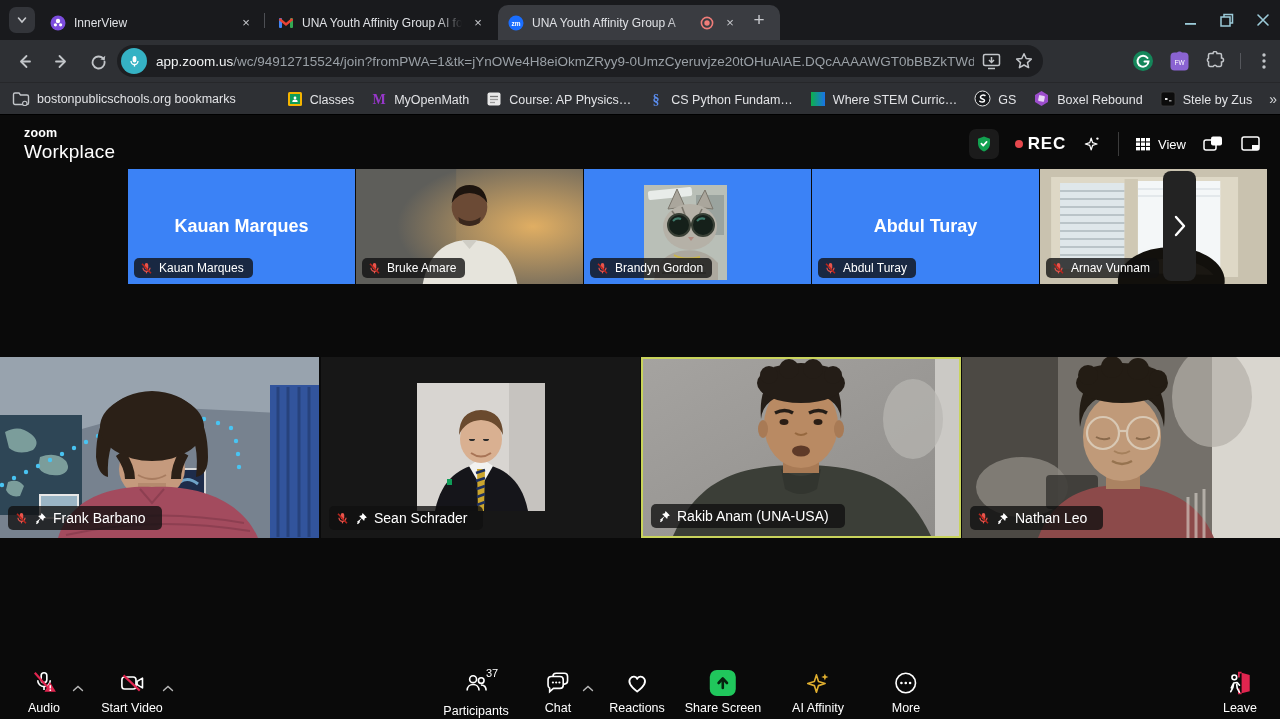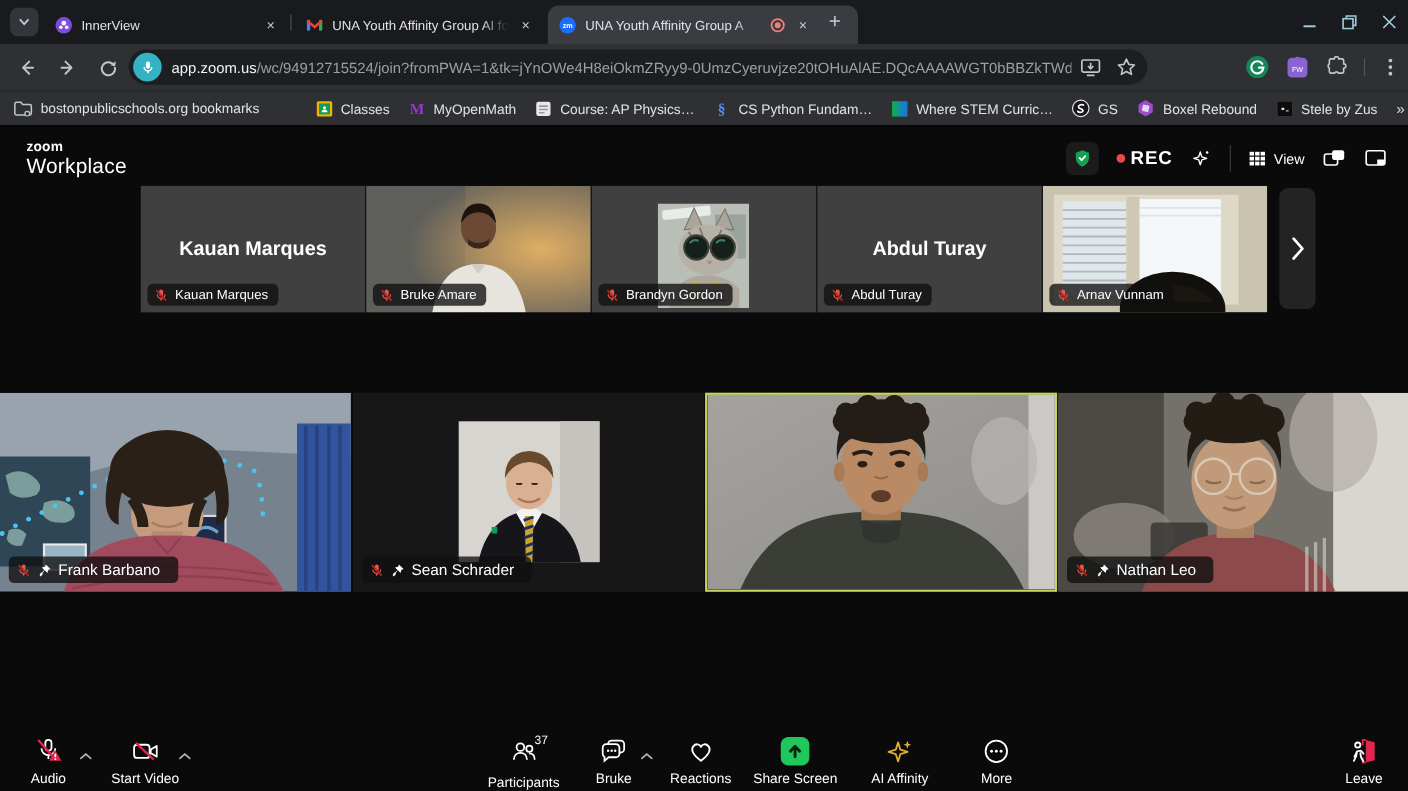--- a/index.html
+++ b/index.html
@@ -43,21 +43,21 @@
   .zlogo .l2{font-size:19px;margin-top:2px;letter-spacing:.2px}
   .zhead-right{position:absolute;right:18px;top:14px;display:flex;align-items:center;gap:16px;color:#fff}
   .shieldchip{width:30px;height:30px;border-radius:7px;background:#1b1b1b;display:flex;align-items:center;justify-content:center}
   .recwrap{display:flex;align-items:center;gap:5px;font-size:17px;font-weight:bold;letter-spacing:.8px}
   .recdot{width:8px;height:8px;border-radius:50%;background:#e5484d}
   .viewbtn{display:flex;align-items:center;gap:7px;font-size:13px}
   .zdivider{width:1px;height:24px;background:#3c3c3c}
 
   
   .strip{position:absolute;left:128px;top:54px;height:115px;display:flex;gap:1px}
-  .stile{position:relative;width:204px;height:115px;background:#404040;overflow:hidden}
+  .stile{position:relative;width:227px;height:115px;background:#3b82f6;overflow:hidden}
   .bigname{position:absolute;inset:0;display:flex;align-items:center;justify-content:center;color:#fff;font-size:18px;font-weight:bold}
   .stripnext{position:absolute;left:1163px;top:56px;width:33px;height:110px;background:#232323;border-radius:8px;display:flex;align-items:center;justify-content:center}
 
   
   .gtile{position:absolute;top:242px;height:181px;background:#1b1b1b;overflow:hidden}
   .gtile.speaking{border:2px solid #c9d45c}
   .scene{position:absolute;inset:0;width:100%;height:100%}
   .nameplate{position:absolute;left:8px;bottom:8px;display:flex;align-items:center;gap:6px;background:rgba(16,16,16,.78);border-radius:5px;padding:4px 16px 4px 7px;color:#fff;font-size:14px;white-space:nowrap}
   .stile .nameplate{left:6px;bottom:6px;font-size:12px;padding:3px 9px 3px 6px}
 
@@ -564,20 +564,27 @@
           <circle cx="170" cy="10" r="10" fill="#241d17"></circle>
           <circle cx="190" cy="16" r="9" fill="#241d17"></circle>
         <ellipse cx="120" cy="70" rx="5" ry="9" fill="#a87a55"></ellipse>
           <ellipse cx="196" cy="70" rx="5" ry="9" fill="#a87a55"></ellipse>
         <path d="M132 54 q10 -5 18 0 M166 54 q10 -5 18 0" stroke="#241d17" stroke-width="3.4" fill="none"></path>
         <ellipse cx="141" cy="63" rx="4.5" ry="3" fill="#2a1d14"></ellipse>
           <ellipse cx="175" cy="63" rx="4.5" ry="3" fill="#2a1d14"></ellipse>
         <path d="M152 74 q6 4 12 0" stroke="#96683f" stroke-width="2" fill="none"></path>
         <ellipse cx="158" cy="92" rx="9" ry="5.5" fill="#5e3a28"></ellipse>
       </svg>
+      <div class="nameplate">
+        <svg width="13" height="13" viewBox="0 0 14 14">
+            <path d="M8.2 1.2 L12.8 5.8 L10.6 6.6 L9.8 9.6 L7.2 7 L3.4 11.8 L2.2 10.6 L7 6.8 L4.4 4.2 L7.4 3.4 Z" fill="#fff"></path>
+            <line x1="2.6" y1="12.6" x2="5" y2="10.2" stroke="#fff" stroke-width="1.4"></line>
+          </svg>
+        <span>Rakib Anam (UNA-USA)</span>
+      </div>
     </div>
 
     <div class="gtile" style="left:962px;width:318px">
       <svg class="scene" viewBox="0 0 318 181" preserveAspectRatio="none">
         <rect width="318" height="181" fill="#74706a"></rect>
         <rect x="0" y="0" width="96" height="181" fill="#4c4944"></rect>
         <ellipse cx="60" cy="130" rx="46" ry="30" fill="#8c8881" opacity="0.8"></ellipse>
         <rect x="250" y="0" width="68" height="181" fill="#d9d6cf"></rect>
         <ellipse cx="250" cy="40" rx="40" ry="50" fill="#b3afa8" opacity="0.7"></ellipse>
         <rect x="84" y="118" width="52" height="34" rx="4" fill="#35332f" opacity="0.8"></rect>
@@ -661,21 +668,21 @@
       </div>
 
       <div class="titem" style="left:558px">
         <svg width="26" height="26" viewBox="0 0 24 24">
           <rect x="7.5" y="3" width="13.5" height="10" rx="3" fill="none" stroke="#fff" stroke-width="1.5"></rect>
           <path d="M3 9 a3 3 0 0 1 3 -3 h8 a3 3 0 0 1 3 3 v5 a3 3 0 0 1 -3 3 h-6 l-3.5 3 v-3.2 a3 3 0 0 1 -1.5 -2.8 Z" fill="#0a0a0a" stroke="#fff" stroke-width="1.5"></path>
           <circle cx="7.5" cy="11.5" r="1" fill="#fff"></circle>
             <circle cx="10.5" cy="11.5" r="1" fill="#fff"></circle>
             <circle cx="13.5" cy="11.5" r="1" fill="#fff"></circle>
         </svg>
-        <span>Bruke</span>
+        <span>Chat</span>
       </div>
       <div class="tchev" style="left:588px">
         <svg width="11" height="7" viewBox="0 0 11 7">
             <polyline points="1,5.5 5.5,1.5 10,5.5" fill="none" stroke="#b8b8b8" stroke-width="1.5" stroke-linecap="round"></polyline>
           </svg>
       </div>
 
       <div class="titem" style="left:637px">
         <svg width="26" height="26" viewBox="0 0 24 24">
           <path d="M12 20 C5.2 14.8 3.6 10.6 5.6 7.9 C7.6 5.2 11 5.8 12 8.3 C13 5.8 16.4 5.2 18.4 7.9 C20.4 10.6 18.8 14.8 12 20 Z" fill="none" stroke="#fff" stroke-width="1.6" stroke-linejoin="round"></path>

